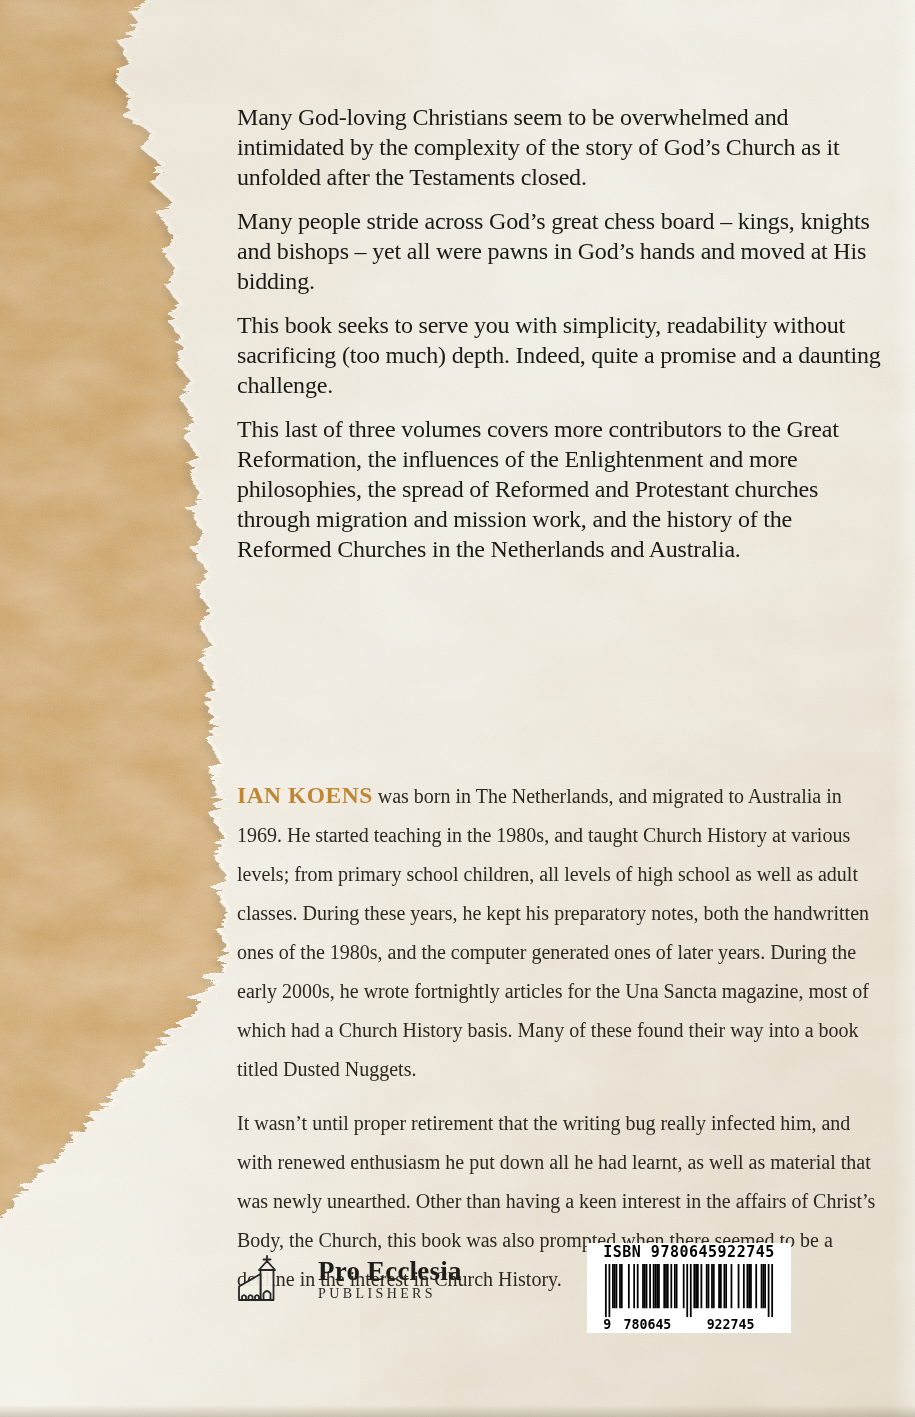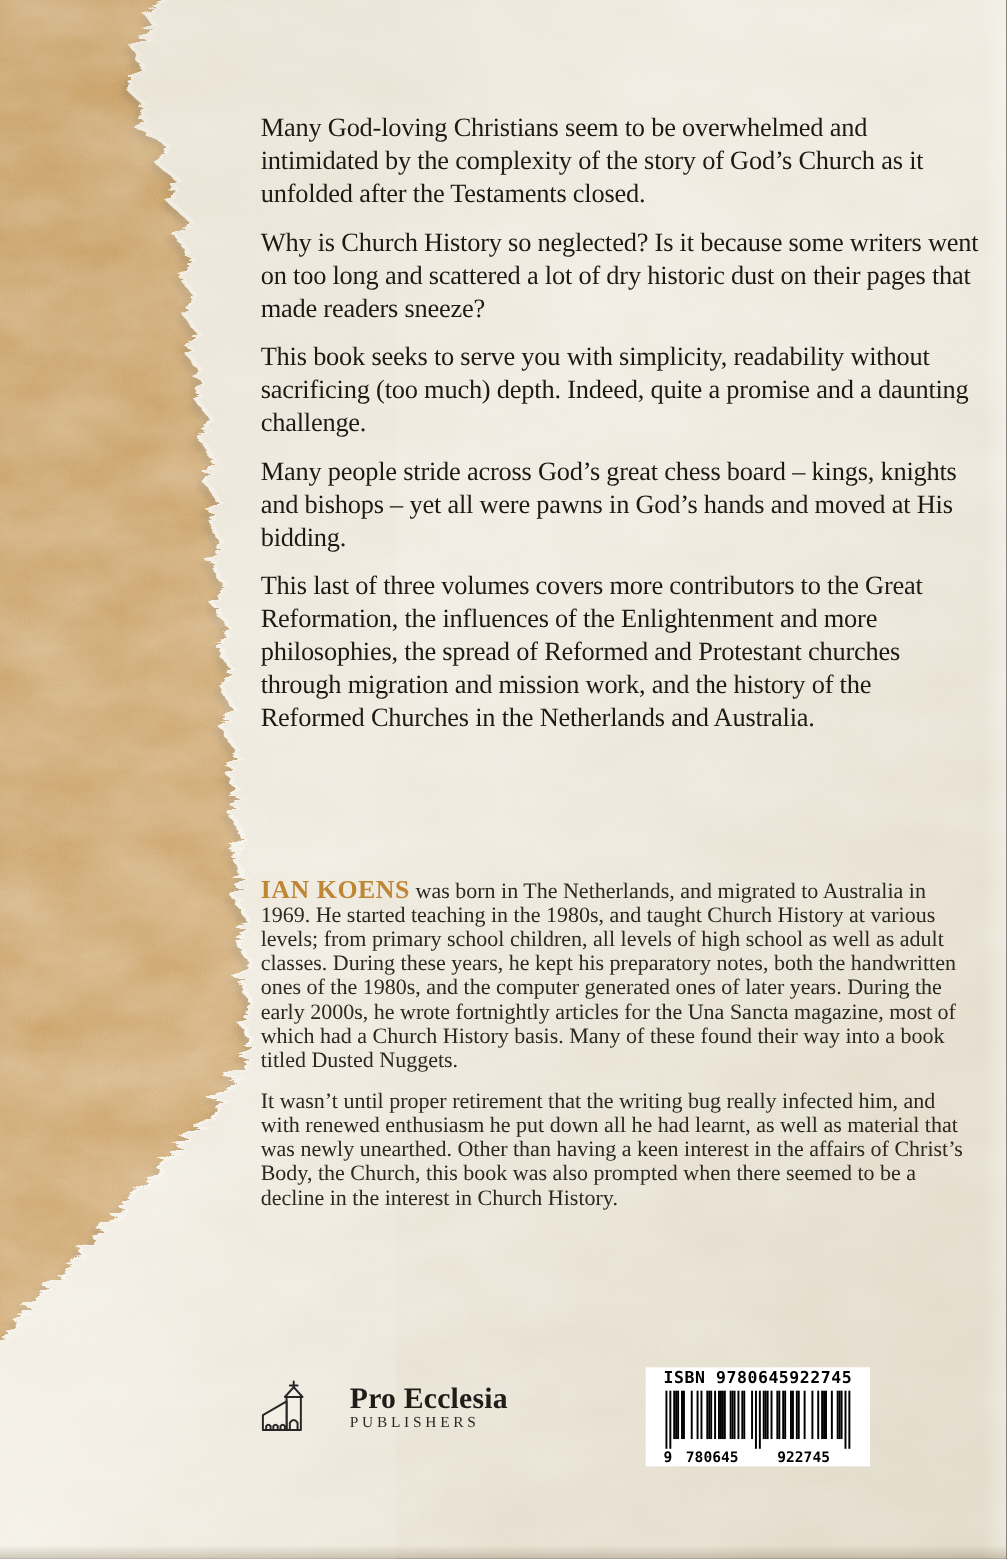--- a/index.html
+++ b/index.html
@@ -31,22 +31,22 @@
     position:absolute;left:0;bottom:0;width:100%;height:12px;z-index:3;pointer-events:none;
     background:linear-gradient(to top,rgba(110,92,60,.28),rgba(110,92,60,0));
   }
   
   .blurb{
     position:absolute;left:237px;top:102px;width:655px;z-index:4;
     color:#1d1a16;font-size:24px;line-height:30px;letter-spacing:-0.2px;
   }
   .blurb p{margin:0 0 14px 0;}
   .bio{
-    position:absolute;left:237px;top:798px;width:652px;z-index:4;
-    color:#2d2820;font-size:20px;line-height:22px;
+    position:absolute;left:237px;top:776px;width:652px;z-index:4;
+    color:#2d2820;font-size:20px;line-height:39px;
   }
   .bio p{margin:0 0 15px 0;}
   .author-name{
     color:#bf8634;font-weight:bold;font-size:23.5px;letter-spacing:0.5px;
   }
   
   .publisher{
     position:absolute;left:236px;top:1254px;z-index:4;
     display:flex;align-items:center;gap:26px;
   }
@@ -120,23 +120,22 @@
     <rect width="915" height="1417" filter="url(#gBlotch)" opacity="0.45" style="mix-blend-mode:soft-light"></rect>
     <rect width="915" height="1417" filter="url(#gFineW)" opacity="0.20"></rect>
     <rect width="915" height="1417" filter="url(#gFineD)" opacity="0.10"></rect>
   </svg>
   <div class="sheen"></div>
   <div class="right-edge"></div>
   <div class="bottom-shade"></div>
 
   <div class="blurb">
     <p>Many God-loving Christians seem to be overwhelmed and intimidated by the complexity of the story of God’s Church as it unfolded after the Testaments closed.</p>
-    <p>Why is Church History so neglected? Is it because some writers went on too long and scattered a lot of dry historic dust on their pages that made readers sneeze?</p>
+    <p>Many people stride across God’s great chess board – kings, knights and bishops – yet all were pawns in God’s hands and moved at His bidding.</p>
     <p>This book seeks to serve you with simplicity, readability without sacrificing (too much) depth. Indeed, quite a promise and a daunting challenge.</p>
-    <p>Many people stride across God’s great chess board – kings, knights and bishops – yet all were pawns in God’s hands and moved at His bidding.</p>
     <p>This last of three volumes covers more contributors to the Great Reformation, the influences of the Enlightenment and more philosophies, the spread of Reformed and Protestant churches through migration and mission work, and the history of the Reformed Churches in the Netherlands and Australia.</p>
   </div>
 
   <div class="bio">
     <p><span class="author-name">IAN KOENS</span> <span>was born in The Netherlands, and migrated to Australia in 1969. He started teaching in the 1980s, and taught Church History at various levels; from primary school children, all levels of high school as well as adult classes. During these years, he kept his preparatory notes, both the handwritten ones of the 1980s, and the computer generated ones of later years. During the early 2000s, he wrote fortnightly articles for the Una Sancta magazine, most of which had a Church History basis. Many of these found their way into a book titled Dusted Nuggets.</span></p>
     <p>It wasn’t until proper retirement that the writing bug really infected him, and with renewed enthusiasm he put down all he had learnt, as well as material that was newly unearthed. Other than having a keen interest in the affairs of Christ’s Body, the Church, this book was also prompted when there seemed to be a decline in the interest in Church History.</p>
   </div>
 
   <div class="publisher">
     <svg width="56" height="50" viewBox="0 0 56 50" fill="none" stroke="#262626" stroke-width="1.8" stroke-linecap="round" stroke-linejoin="round">

